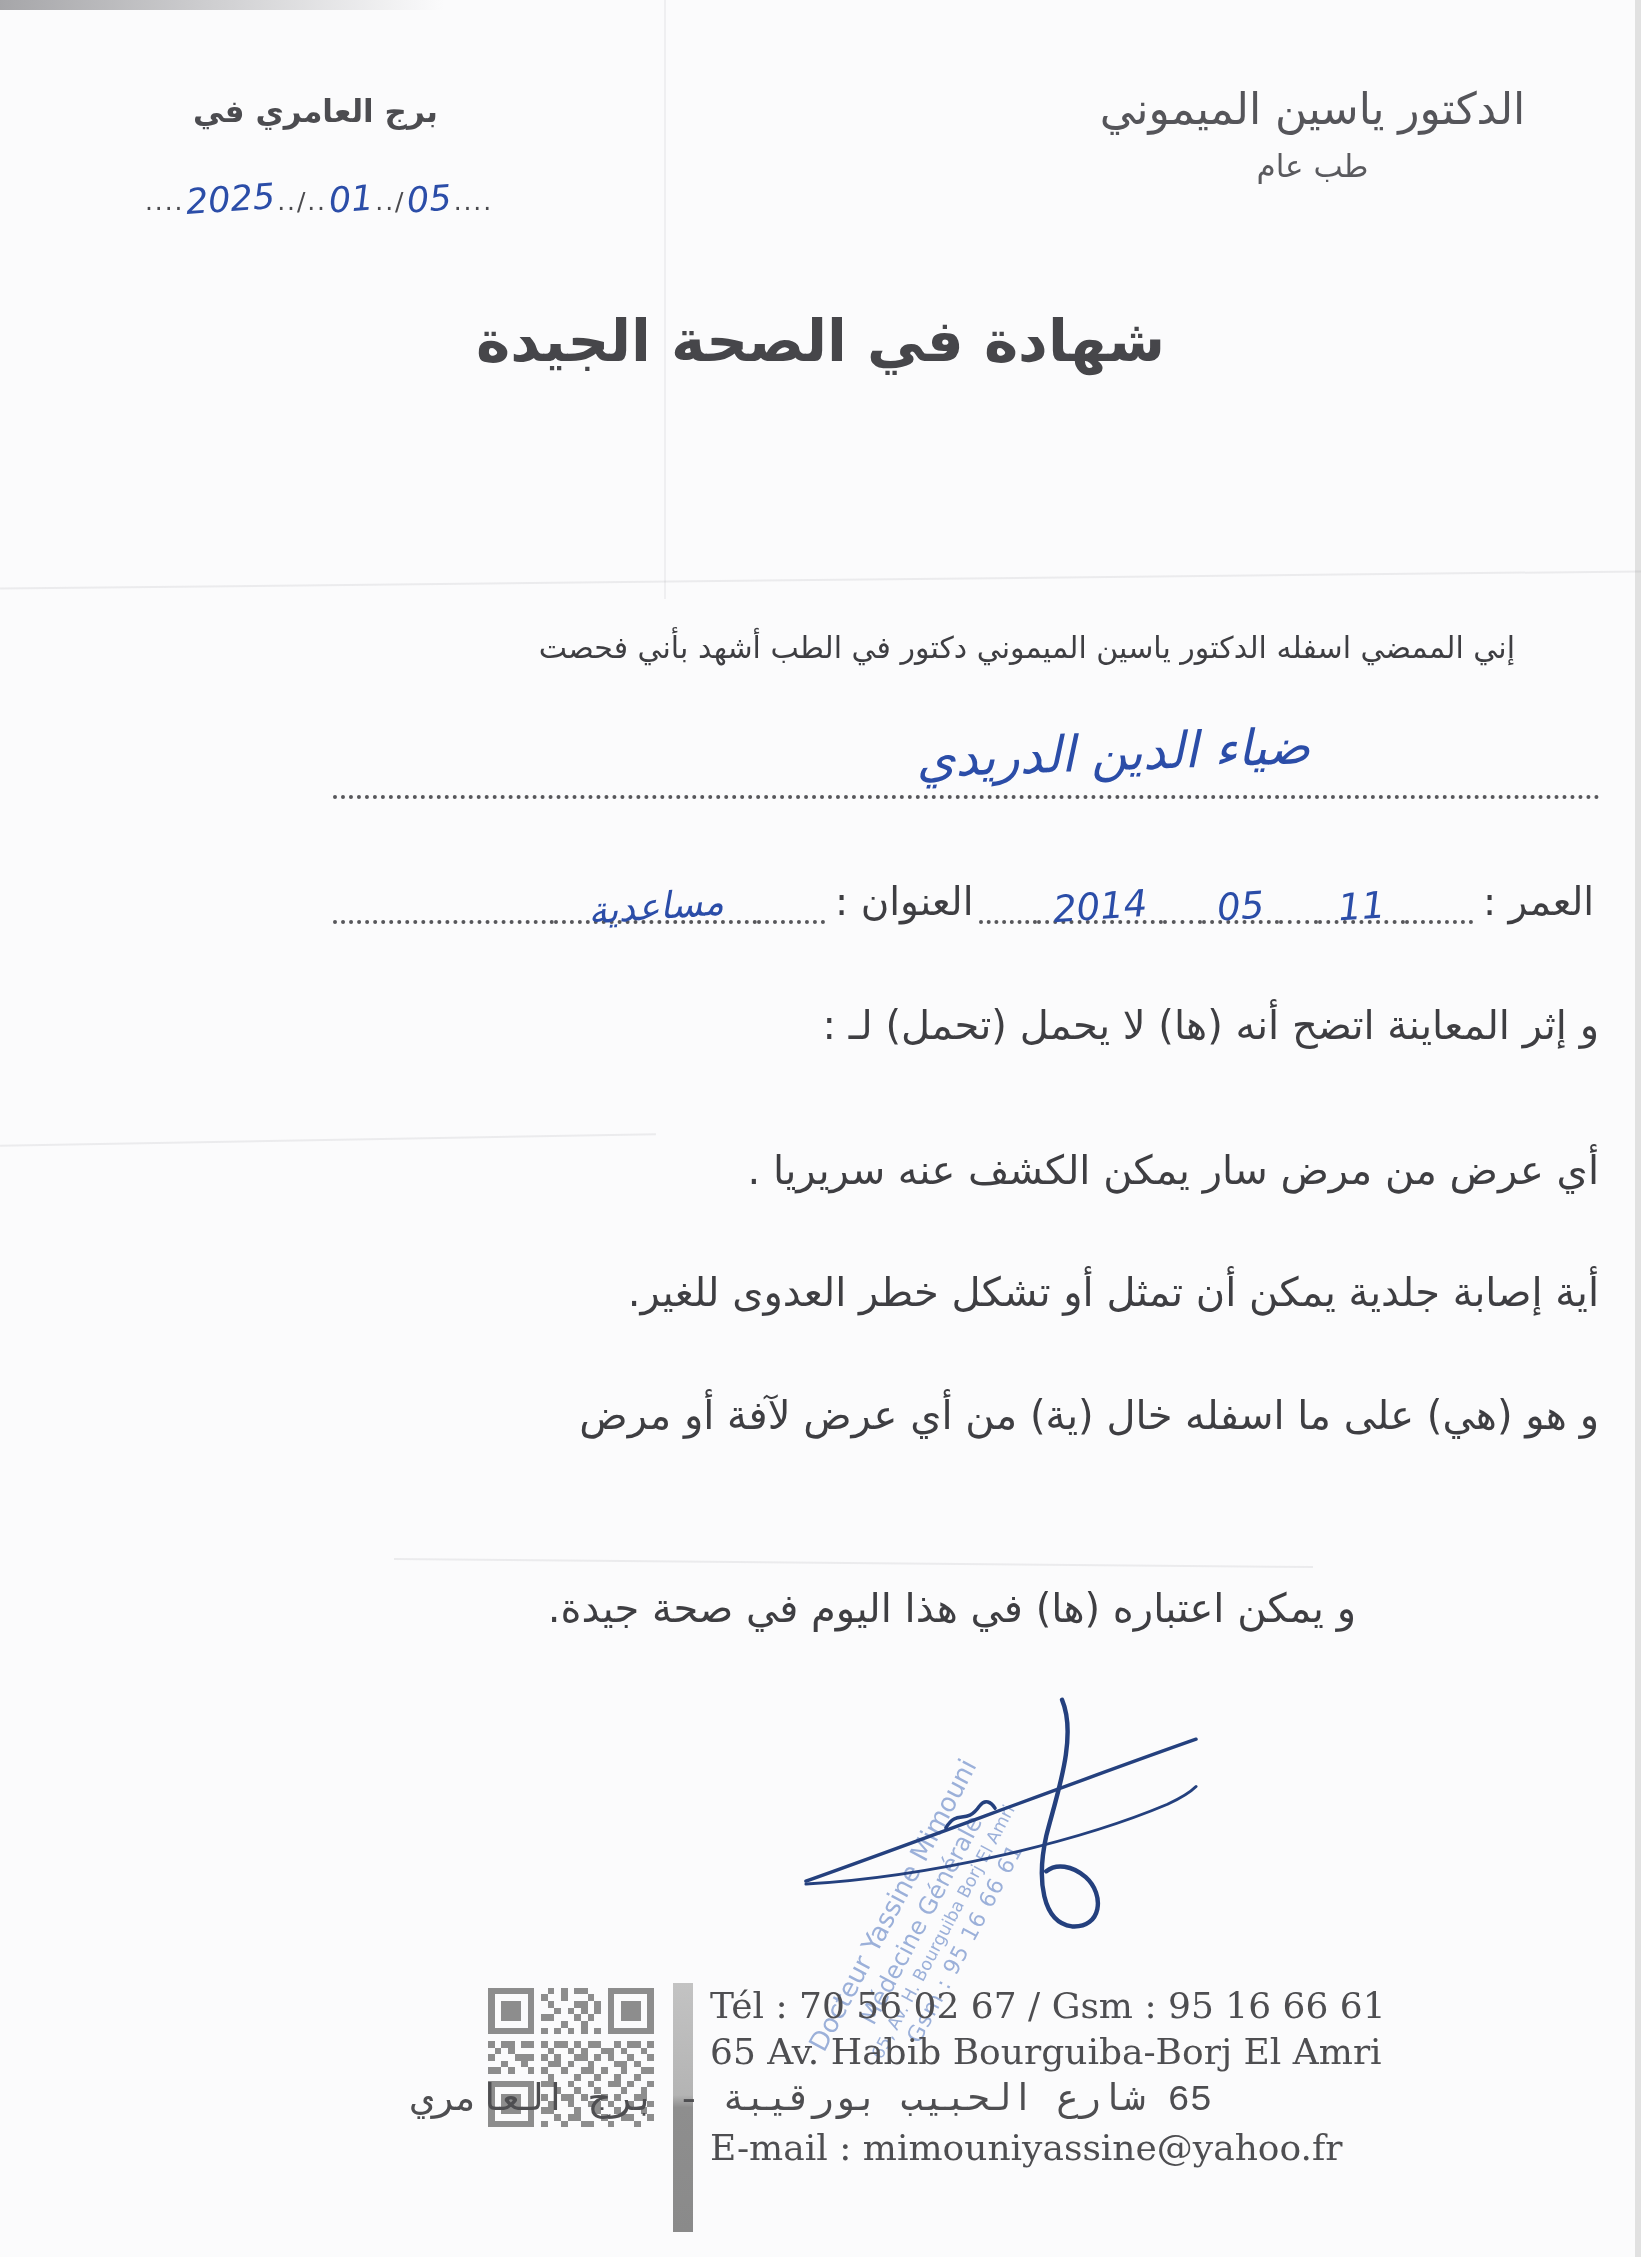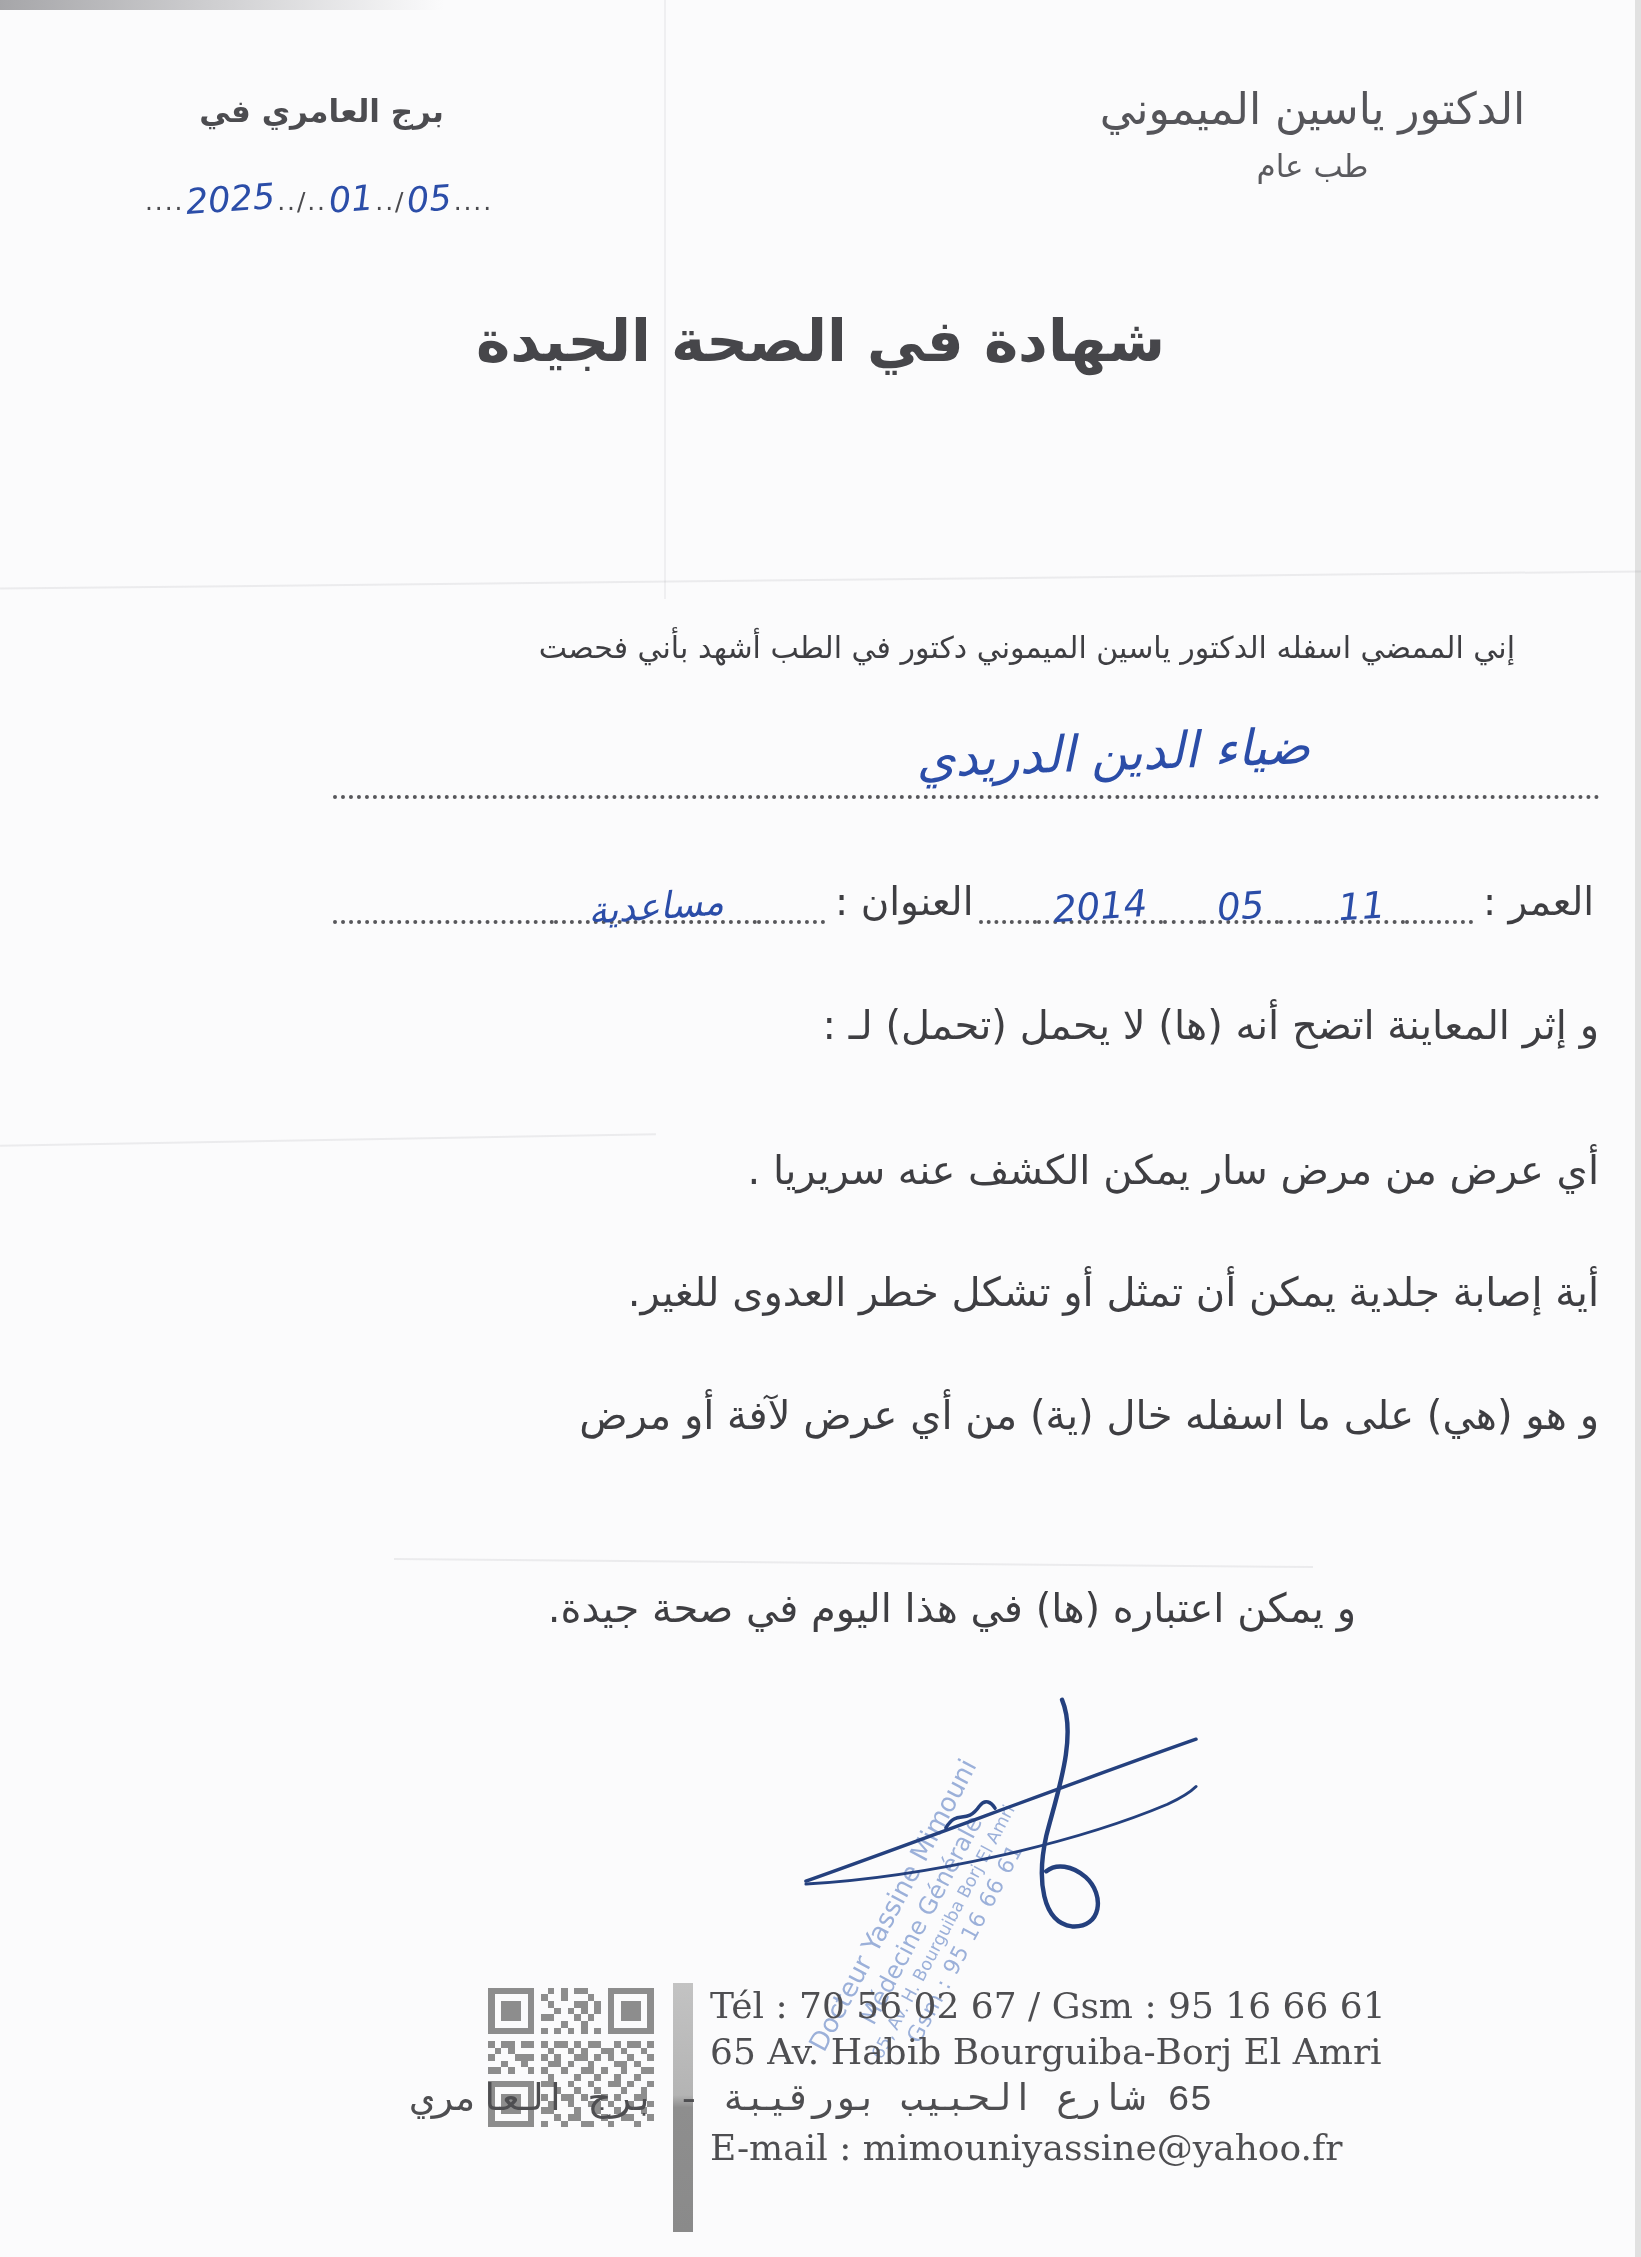--- a/index.html
+++ b/index.html
@@ -16,21 +16,21 @@
   .crease{position:absolute;background:rgba(140,140,150,.14);}
   .crease.c1{top:579px;left:0;width:100%;height:1.9px;transform:rotate(-.6deg);}
   .crease.c2{top:1139px;left:0;width:40%;height:1.9px;transform:rotate(-1deg);}
   .crease.c3{top:1562px;left:24%;width:56%;height:1.9px;transform:rotate(.5deg);}
   .crease.c4{top:0;left:664px;width:1.9px;height:599px;background:rgba(140,140,150,.10);}
 
   
   .doctor-block{position:absolute;top:83px;right:58px;width:541px;text-align:center;direction:rtl;}
   .doctor-name{font-size:44px;color:#55555a;letter-spacing:1px;}
   .doctor-specialty{font-size:31px;color:#5a5a5e;margin-top:13.5px;}
-  .place-block{position:absolute;top:93px;left:193px;width:251px;text-align:right;direction:rtl;}
+  .place-block{position:absolute;top:93px;left:193px;width:251px;text-align:left;direction:rtl;}
   .place-label{font-size:31px;font-weight:bold;color:#4c4c50;}
   .date-line{position:absolute;top:176px;left:145px;width:377px;display:flex;align-items:flex-end;
     font-size:25px;color:#4a4a4e;letter-spacing:1.9px;white-space:nowrap;}
   .hw{color:#2b4da8;font-style:italic;}
   .date-line .hw{font-size:35px;letter-spacing:0;transform:rotate(-4deg);position:relative;top:2.9px;padding:0 1.9px;}
 
   
   .title{position:absolute;top:307px;left:0;width:100%;text-align:center;
     font-size:58px;font-weight:bold;color:#46464a;direction:rtl;}
 

